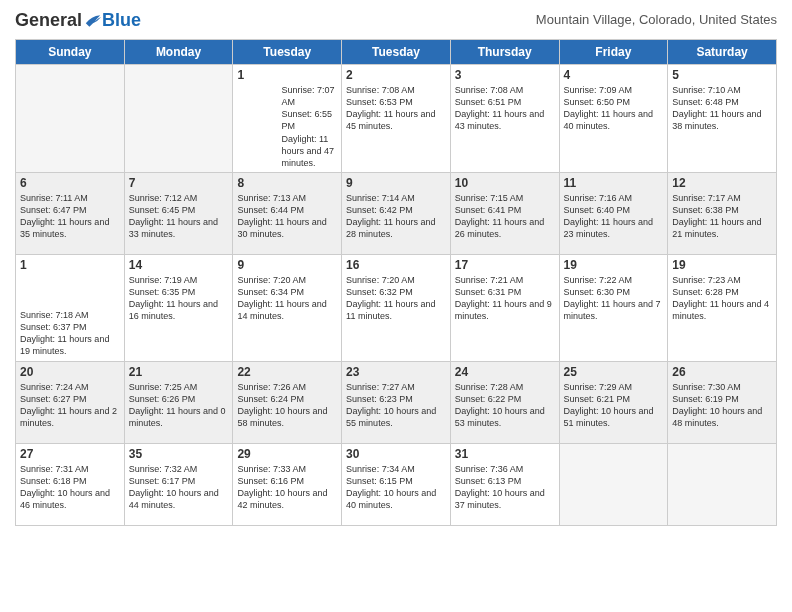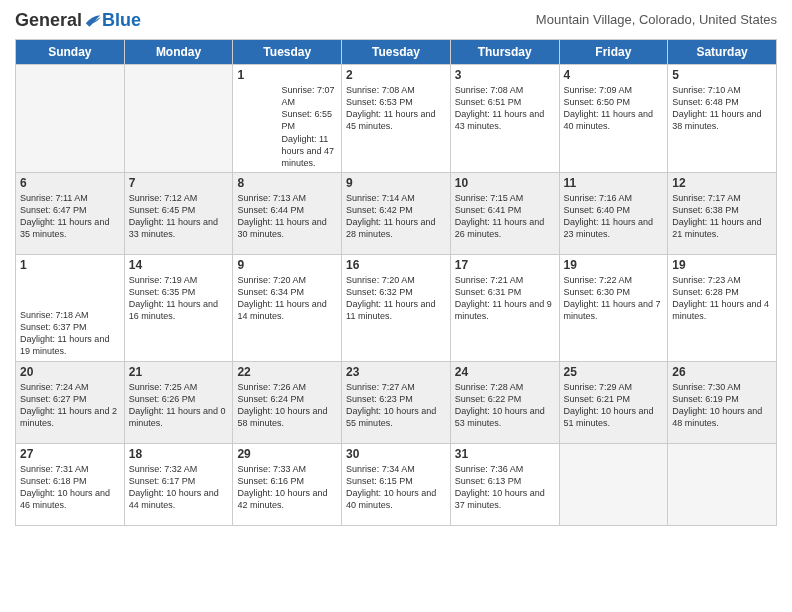--- a/index.html
+++ b/index.html
@@ -296,21 +296,21 @@
           </td>
         </tr>
         <tr>
           <td>
             <span class="day-number">27</span>
             <div class="day-info" style="white-space: pre-line;">Sunrise: 7:31 AM
 Sunset: 6:18 PM
 Daylight: 10 hours and 46 minutes.</div>
           </td>
           <td>
-            <span class="day-number">18</span>
+            <span class="day-number">35</span>
             <div class="day-info" style="white-space: pre-line;">Sunrise: 7:32 AM
 Sunset: 6:17 PM
 Daylight: 10 hours and 44 minutes.</div>
           </td>
           <td>
             <span class="day-number">29</span>
             <div class="day-info" style="white-space: pre-line;">Sunrise: 7:33 AM
 Sunset: 6:16 PM
 Daylight: 10 hours and 42 minutes.</div>
           </td>

